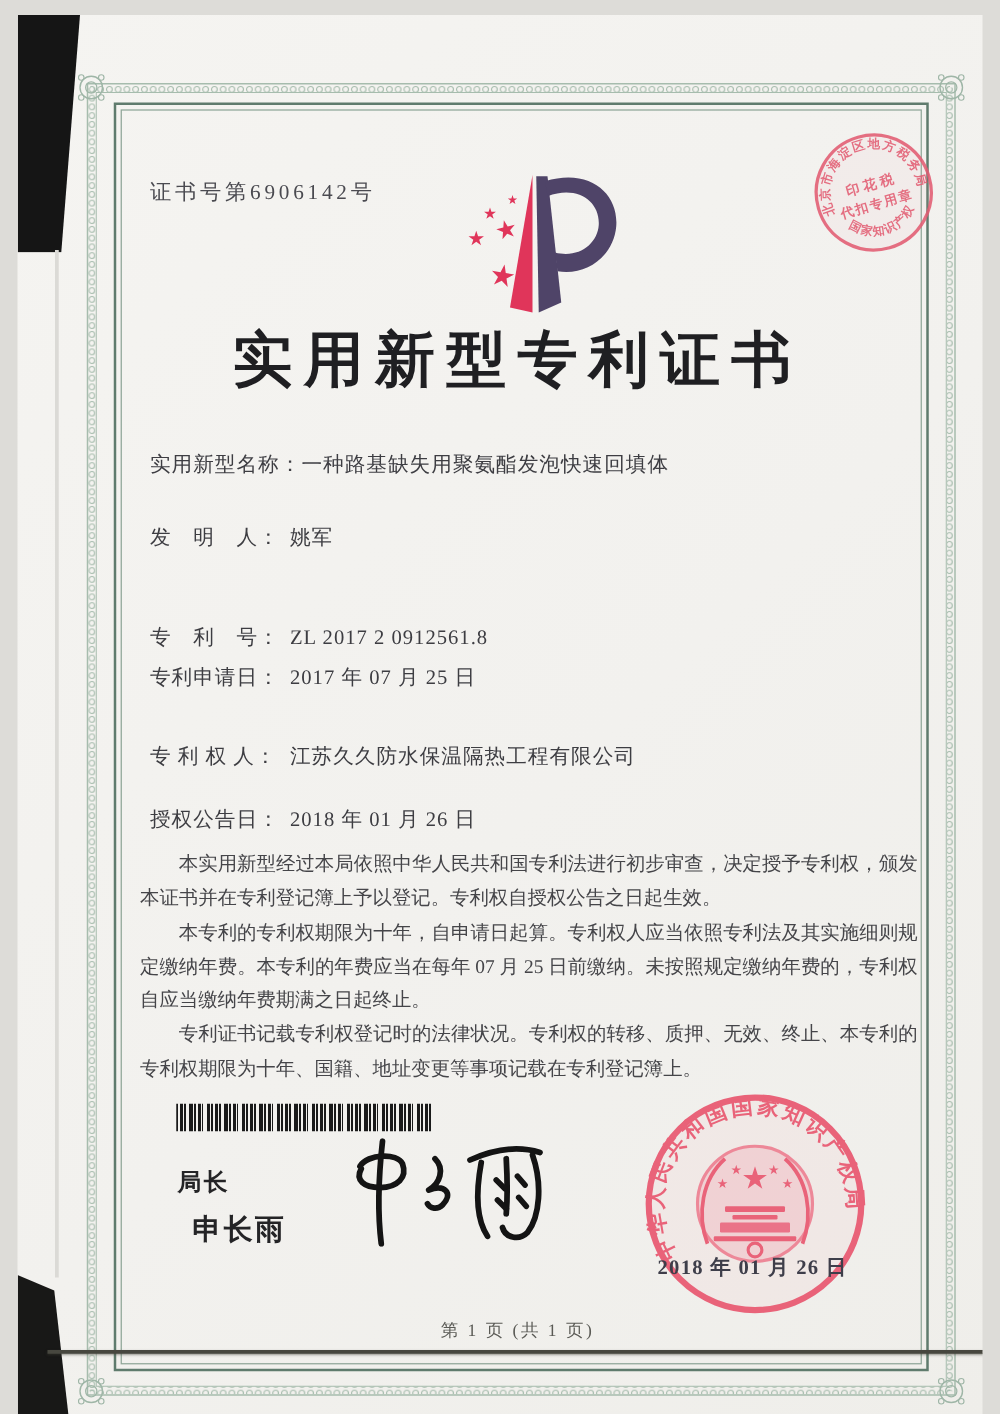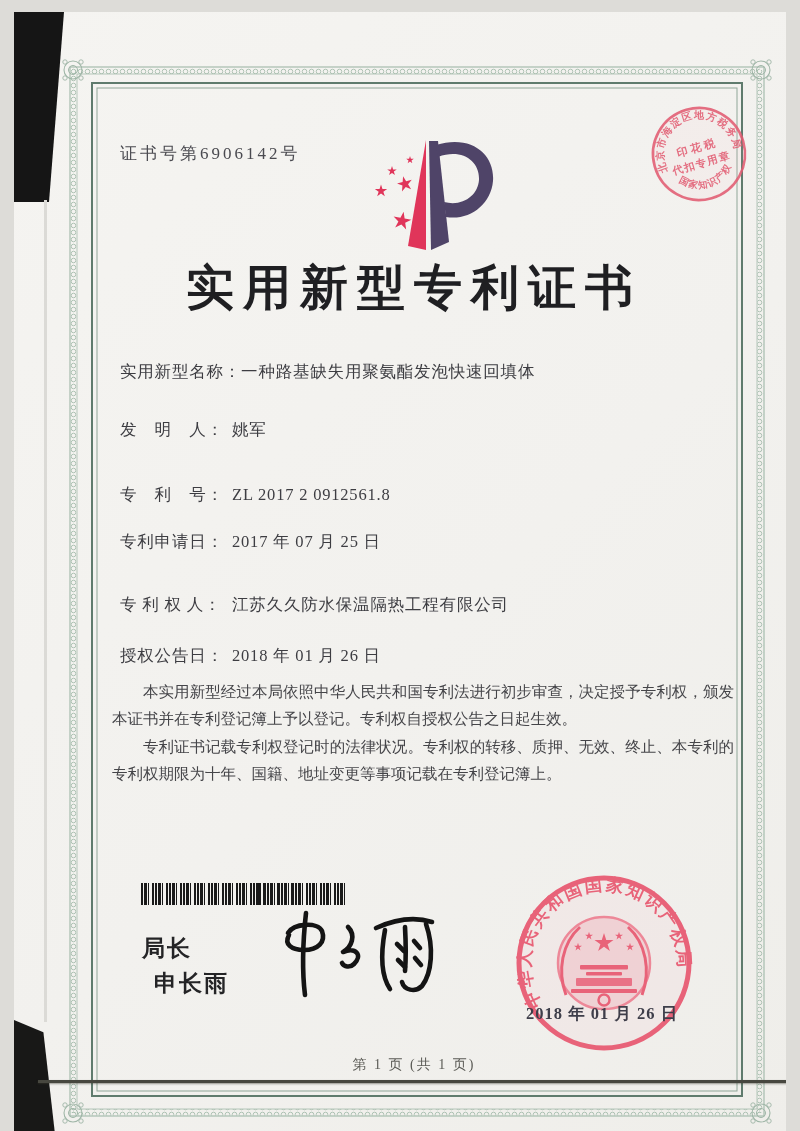--- a/index.html
+++ b/index.html
@@ -33,21 +33,21 @@
     color:#454549;text-align:justify;}
   .body-paragraphs p{margin:0;text-indent:2em;}
   
   .barcode{left:127px;top:871px;width:204px;height:22px;
     background:repeating-linear-gradient(90deg,
       #1a1a1a 0 1.5px,transparent 1.5px 3px,
       #1a1a1a 3px 5.5px,transparent 5.5px 6.5px,
       #1a1a1a 6.5px 7.5px,transparent 7.5px 10.5px,
       #1a1a1a 10.5px 13px,transparent 13px 14px);}
   
-  .signer-title{left:128px;top:921px;font-size:23px;font-weight:600;color:#242426;
+  .signer-title{left:128px;top:921px;font-size:19px;font-weight:600;color:#242426;
     font-family:"Liberation Sans","DejaVu Sans",sans-serif;letter-spacing:2px;}
   .signer-name{left:140px;top:956px;font-size:23px;font-weight:600;color:#242426;
     font-family:Liberation Mono, monospace;letter-spacing:2px;}
   
   .seal-date{left:512px;top:991px;font-size:16.5px;font-weight:600;color:#3e3e4a;
     letter-spacing:1px;white-space:nowrap;}
   
   .page-footer{left:0;top:1044px;width:800px;text-align:center;font-size:14px;
     letter-spacing:2px;color:#58585200;color:#5a5a55;}
   svg text{font-family:"Liberation Serif","DejaVu Serif",serif;}
@@ -126,35 +126,36 @@
   </svg>
 
   <div class="abs cert-title">实用新型专利证书</div>
 
   <div class="abs field-row" style="top:349px">
     <span class="lbl">实用新型名称：</span><span>一种路基缺失用聚氨酯发泡快速回填体</span>
   </div>
   <div class="abs field-row" style="top:407px">
     <span class="lbl">发　明　人：</span><span>姚军</span>
   </div>
-  <div class="abs field-row" style="top:472px">
+  <div class="abs field-row" style="top:487px">
     <span class="lbl">专　利　号：</span><span>ZL 2017 2 0912561.8</span>
   </div>
   <div class="abs field-row" style="top:519px">
     <span class="lbl">专利申请日：</span><span>2017 年 07 月 25 日</span>
   </div>
   <div class="abs field-row" style="top:582px">
     <span class="lbl">专 利 权 人：</span><span>江苏久久防水保温隔热工程有限公司</span>
   </div>
   <div class="abs field-row" style="top:633px">
     <span class="lbl">授权公告日：</span><span>2018 年 01 月 26 日</span>
   </div>
 
   <div class="abs body-paragraphs">
     <p>本实用新型经过本局依照中华人民共和国专利法进行初步审查，决定授予专利权，颁发本证书并在专利登记簿上予以登记。专利权自授权公告之日起生效。</p>
+    <p>本专利的专利权期限为十年，自申请日起算。专利权人应当依照专利法及其实施细则规定缴纳年费。本专利的年费应当在每年 07 月 25 日前缴纳。未按照规定缴纳年费的，专利权自应当缴纳年费期满之日起终止。</p>
     <p>专利证书记载专利权登记时的法律状况。专利权的转移、质押、无效、终止、本专利的专利权期限为十年、国籍、地址变更等事项记载在专利登记簿上。</p>
   </div>
 
   <div class="abs barcode"></div>
 
   <svg class="abs" style="left:500px;top:861px" width="180" height="180" viewBox="-90 -90 180 180">
     <g opacity="0.9">
       <circle r="85" fill="rgba(243,166,179,0.10)" stroke="#e8546d" stroke-width="5"></circle>
       <path id="sealArc" d="M -62,42 A 74,74 0 1 1 62,42" fill="none"></path>
       <text font-size="17.5" font-weight="700" fill="#e8546d" letter-spacing="2.5">

